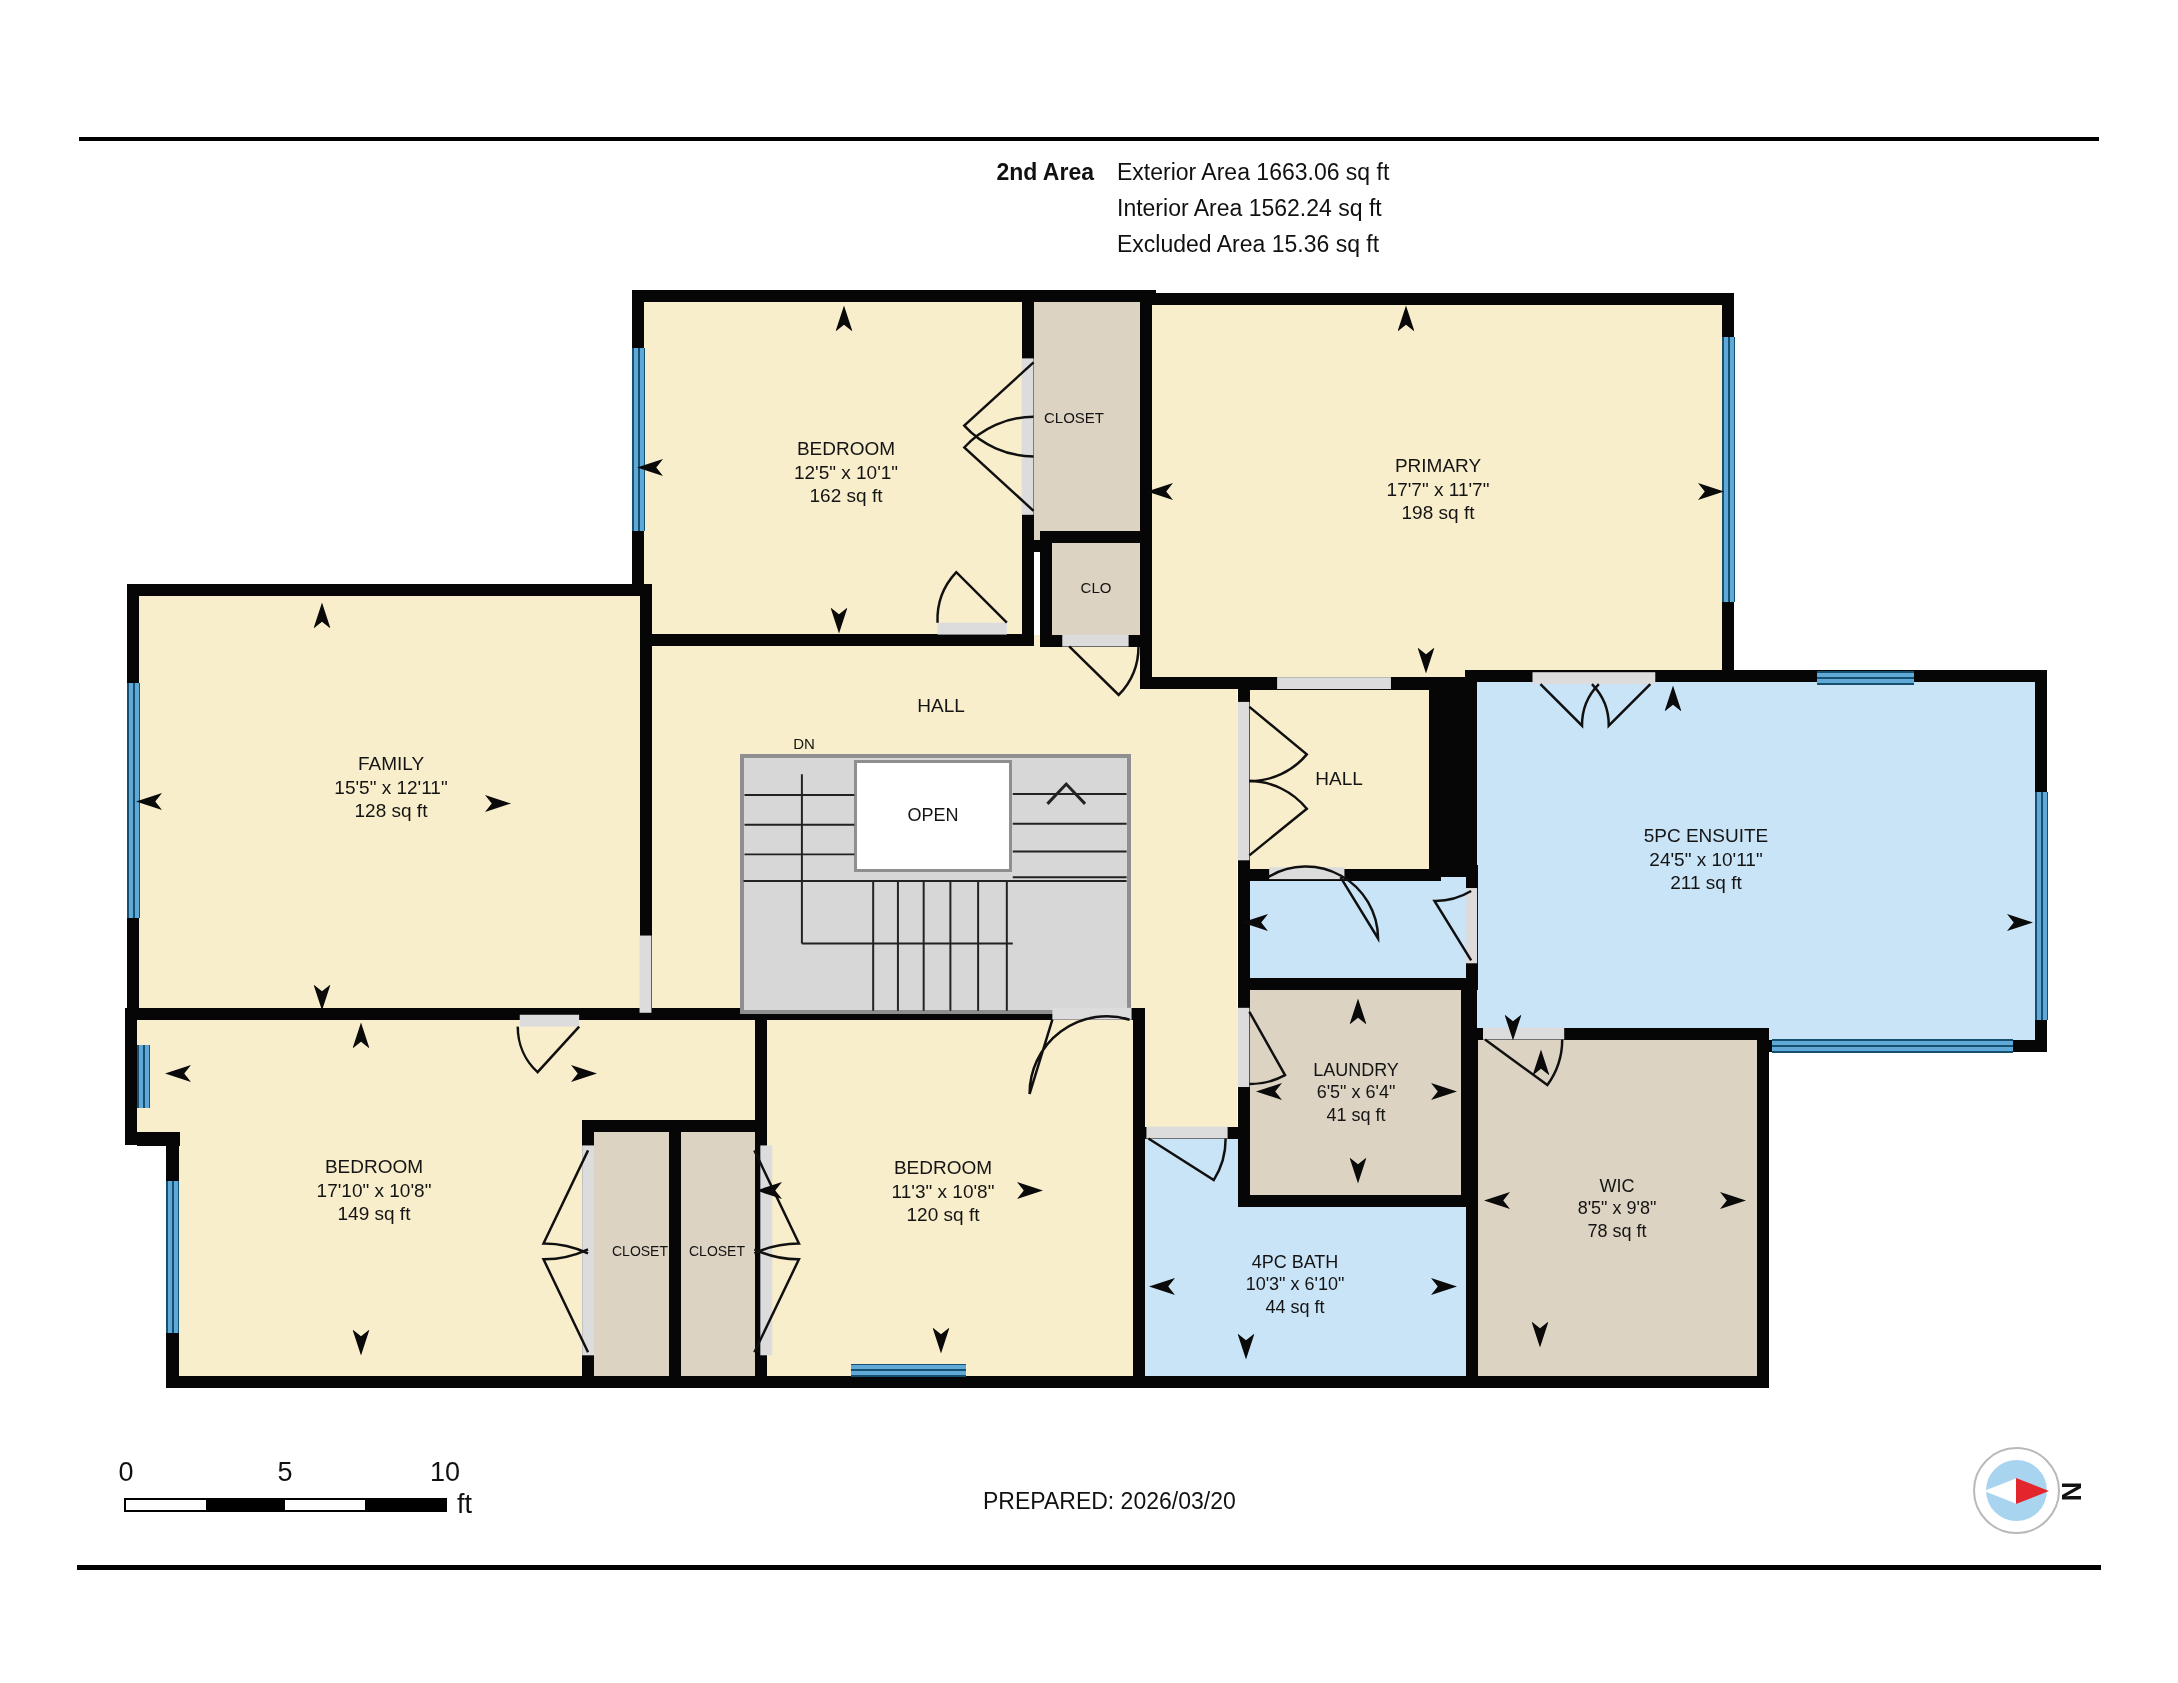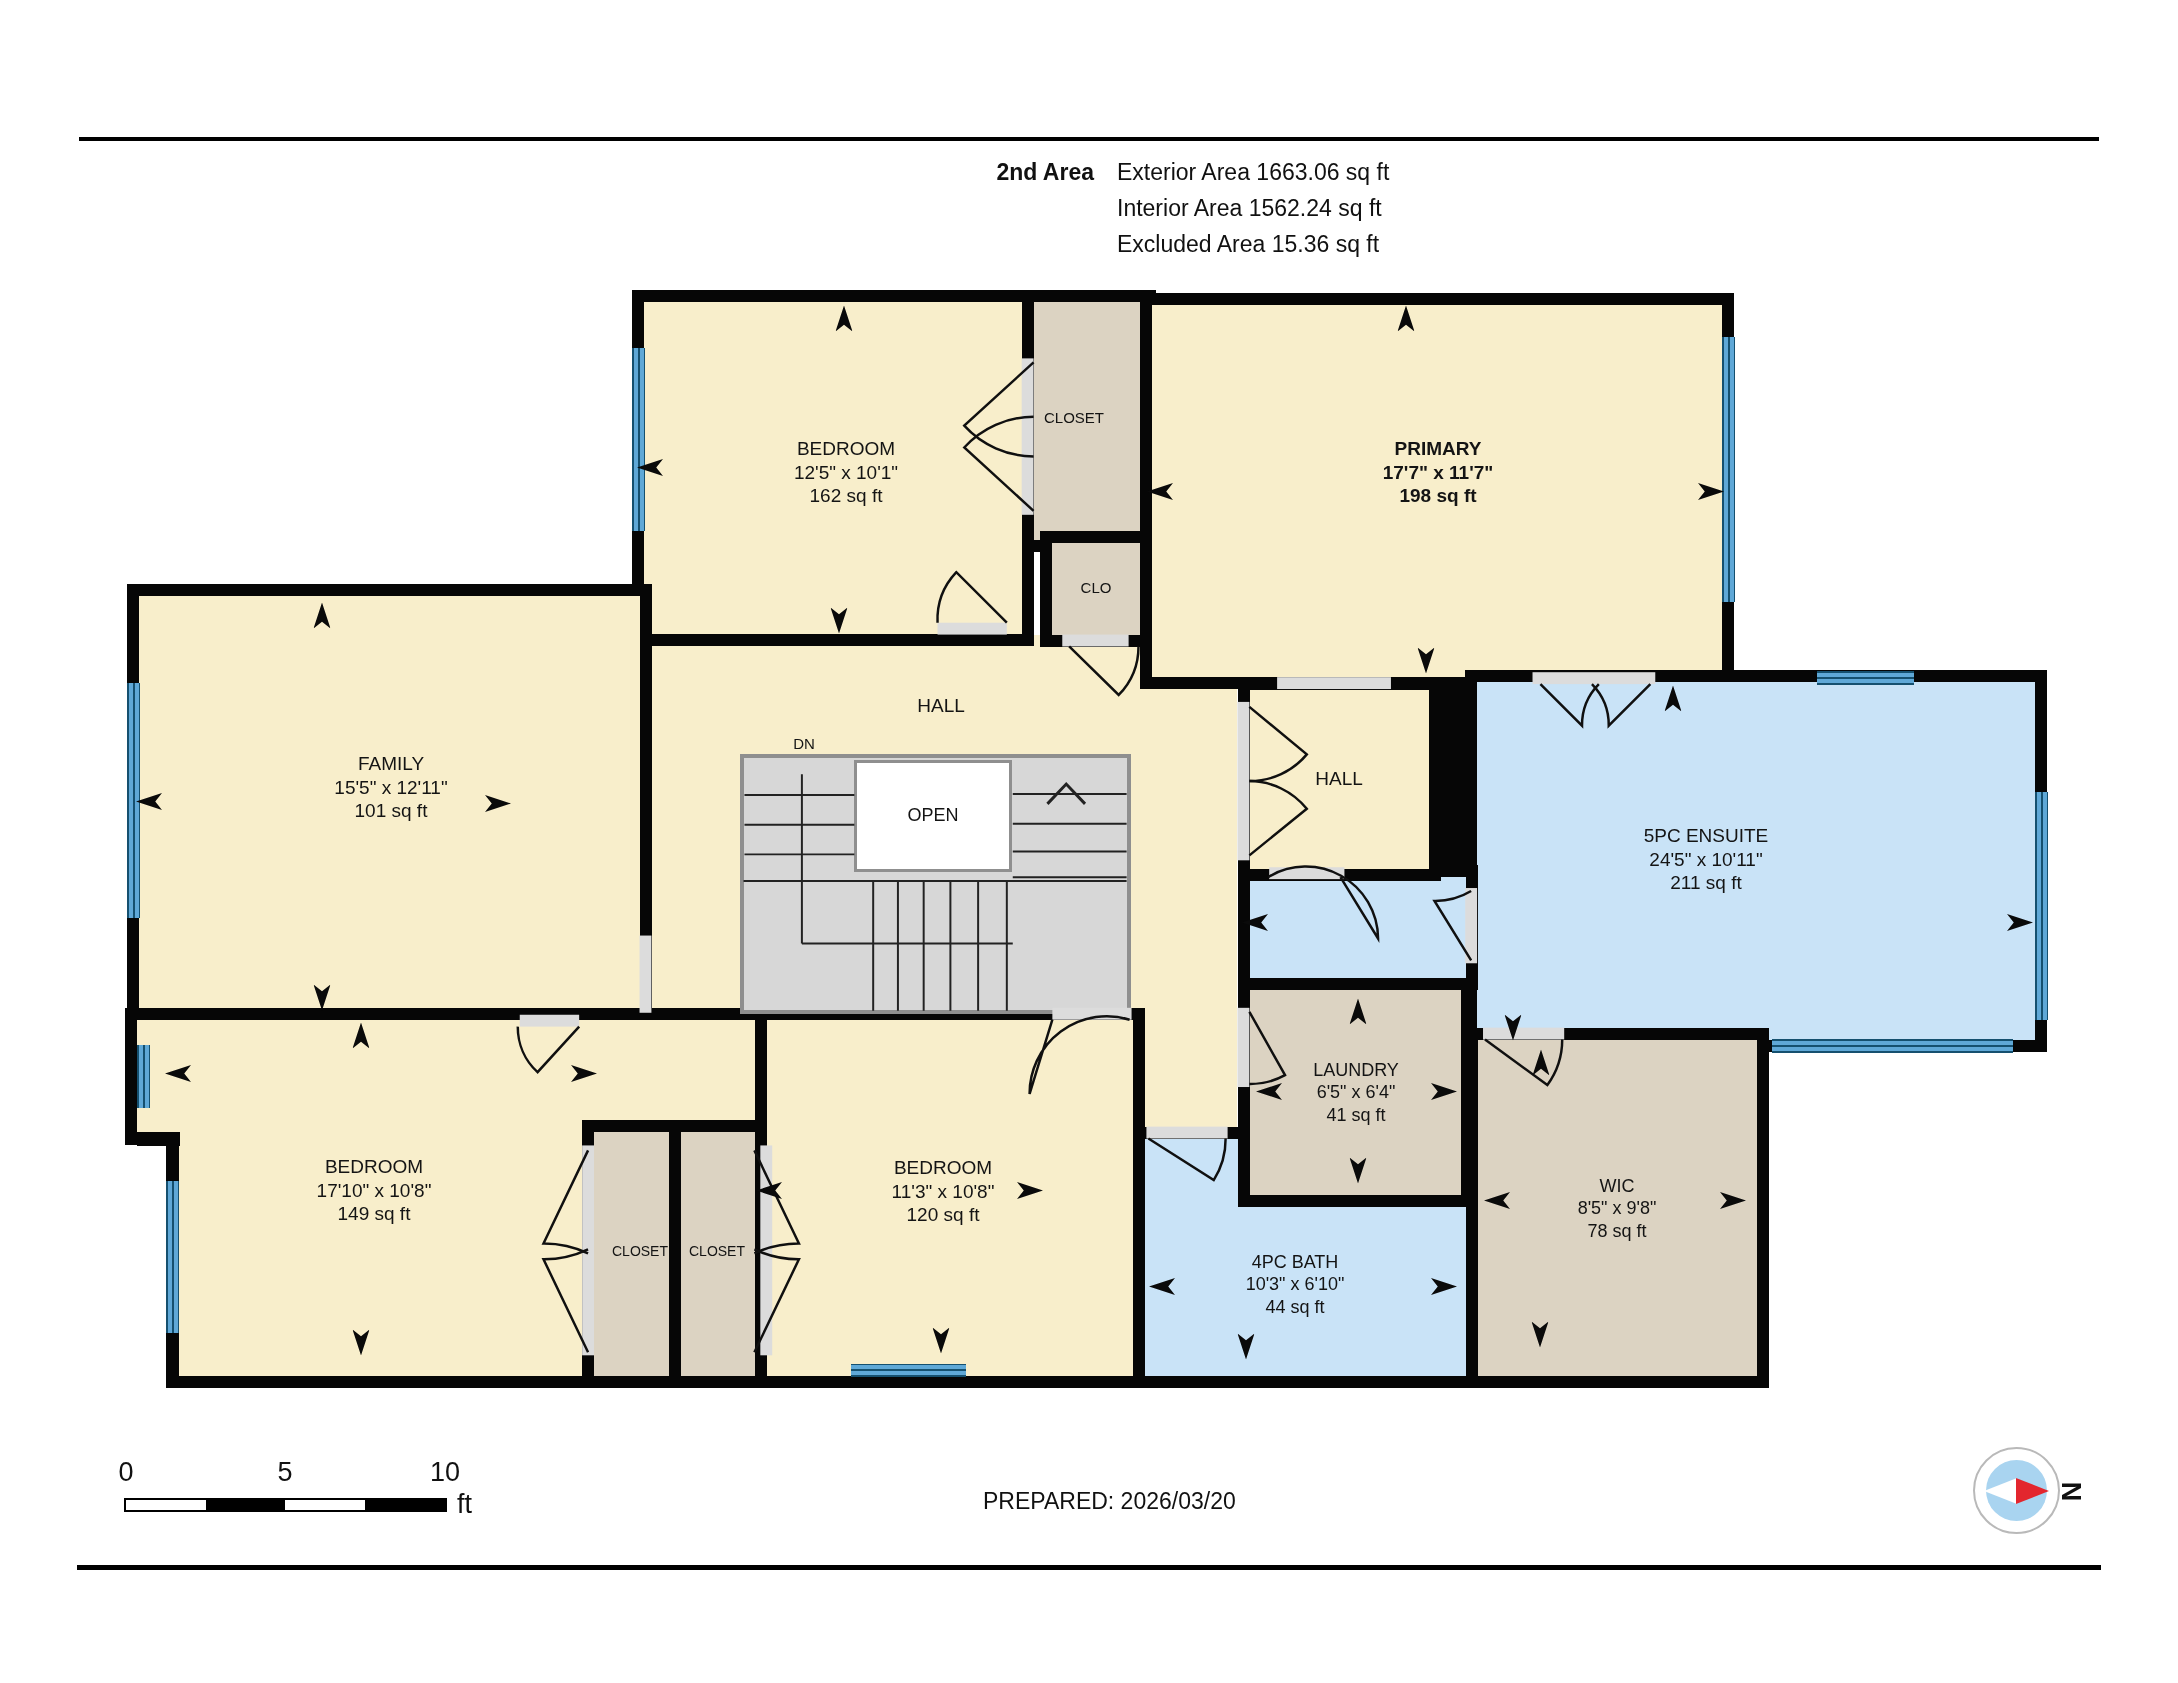--- a/index.html
+++ b/index.html
@@ -183,29 +183,29 @@
     <div class="arw" style="left:1527px;top:1326px;transform:rotate(90deg);"></div>
   </div>
 
   <div class="rlabel" style="left:846px;top:472px;">
     <div>BEDROOM</div>
       <div>12'5" x 10'1"</div>
       <div>162 sq ft</div>
   </div>
   <div class="rlabel sm" style="left:1074px;top:418px;">CLOSET</div>
   <div class="rlabel sm" style="left:1096px;top:588px;">CLO</div>
-  <div class="rlabel" style="left:1438px;top:472px;font-weight:bold;">
+  <div class="rlabel" style="left:1438px;top:489px;">
     <div>PRIMARY</div>
       <div>17'7" x 11'7"</div>
       <div>198 sq ft</div>
   </div>
   <div class="rlabel" style="left:391px;top:787px;">
     <div>FAMILY</div>
       <div>15'5" x 12'11"</div>
-      <div>101 sq ft</div>
+      <div>128 sq ft</div>
   </div>
   <div class="rlabel" style="left:941px;top:706px;">HALL</div>
   <div class="rlabel sm" style="left:804px;top:744px;">DN</div>
   <div class="rlabel md" style="left:933px;top:815px;">OPEN</div>
   <div class="rlabel" style="left:1339px;top:779px;">HALL</div>
   <div class="rlabel" style="left:1706px;top:859px;">
     <div>5PC ENSUITE</div>
       <div>24'5" x 10'11"</div>
       <div>211 sq ft</div>
   </div>

